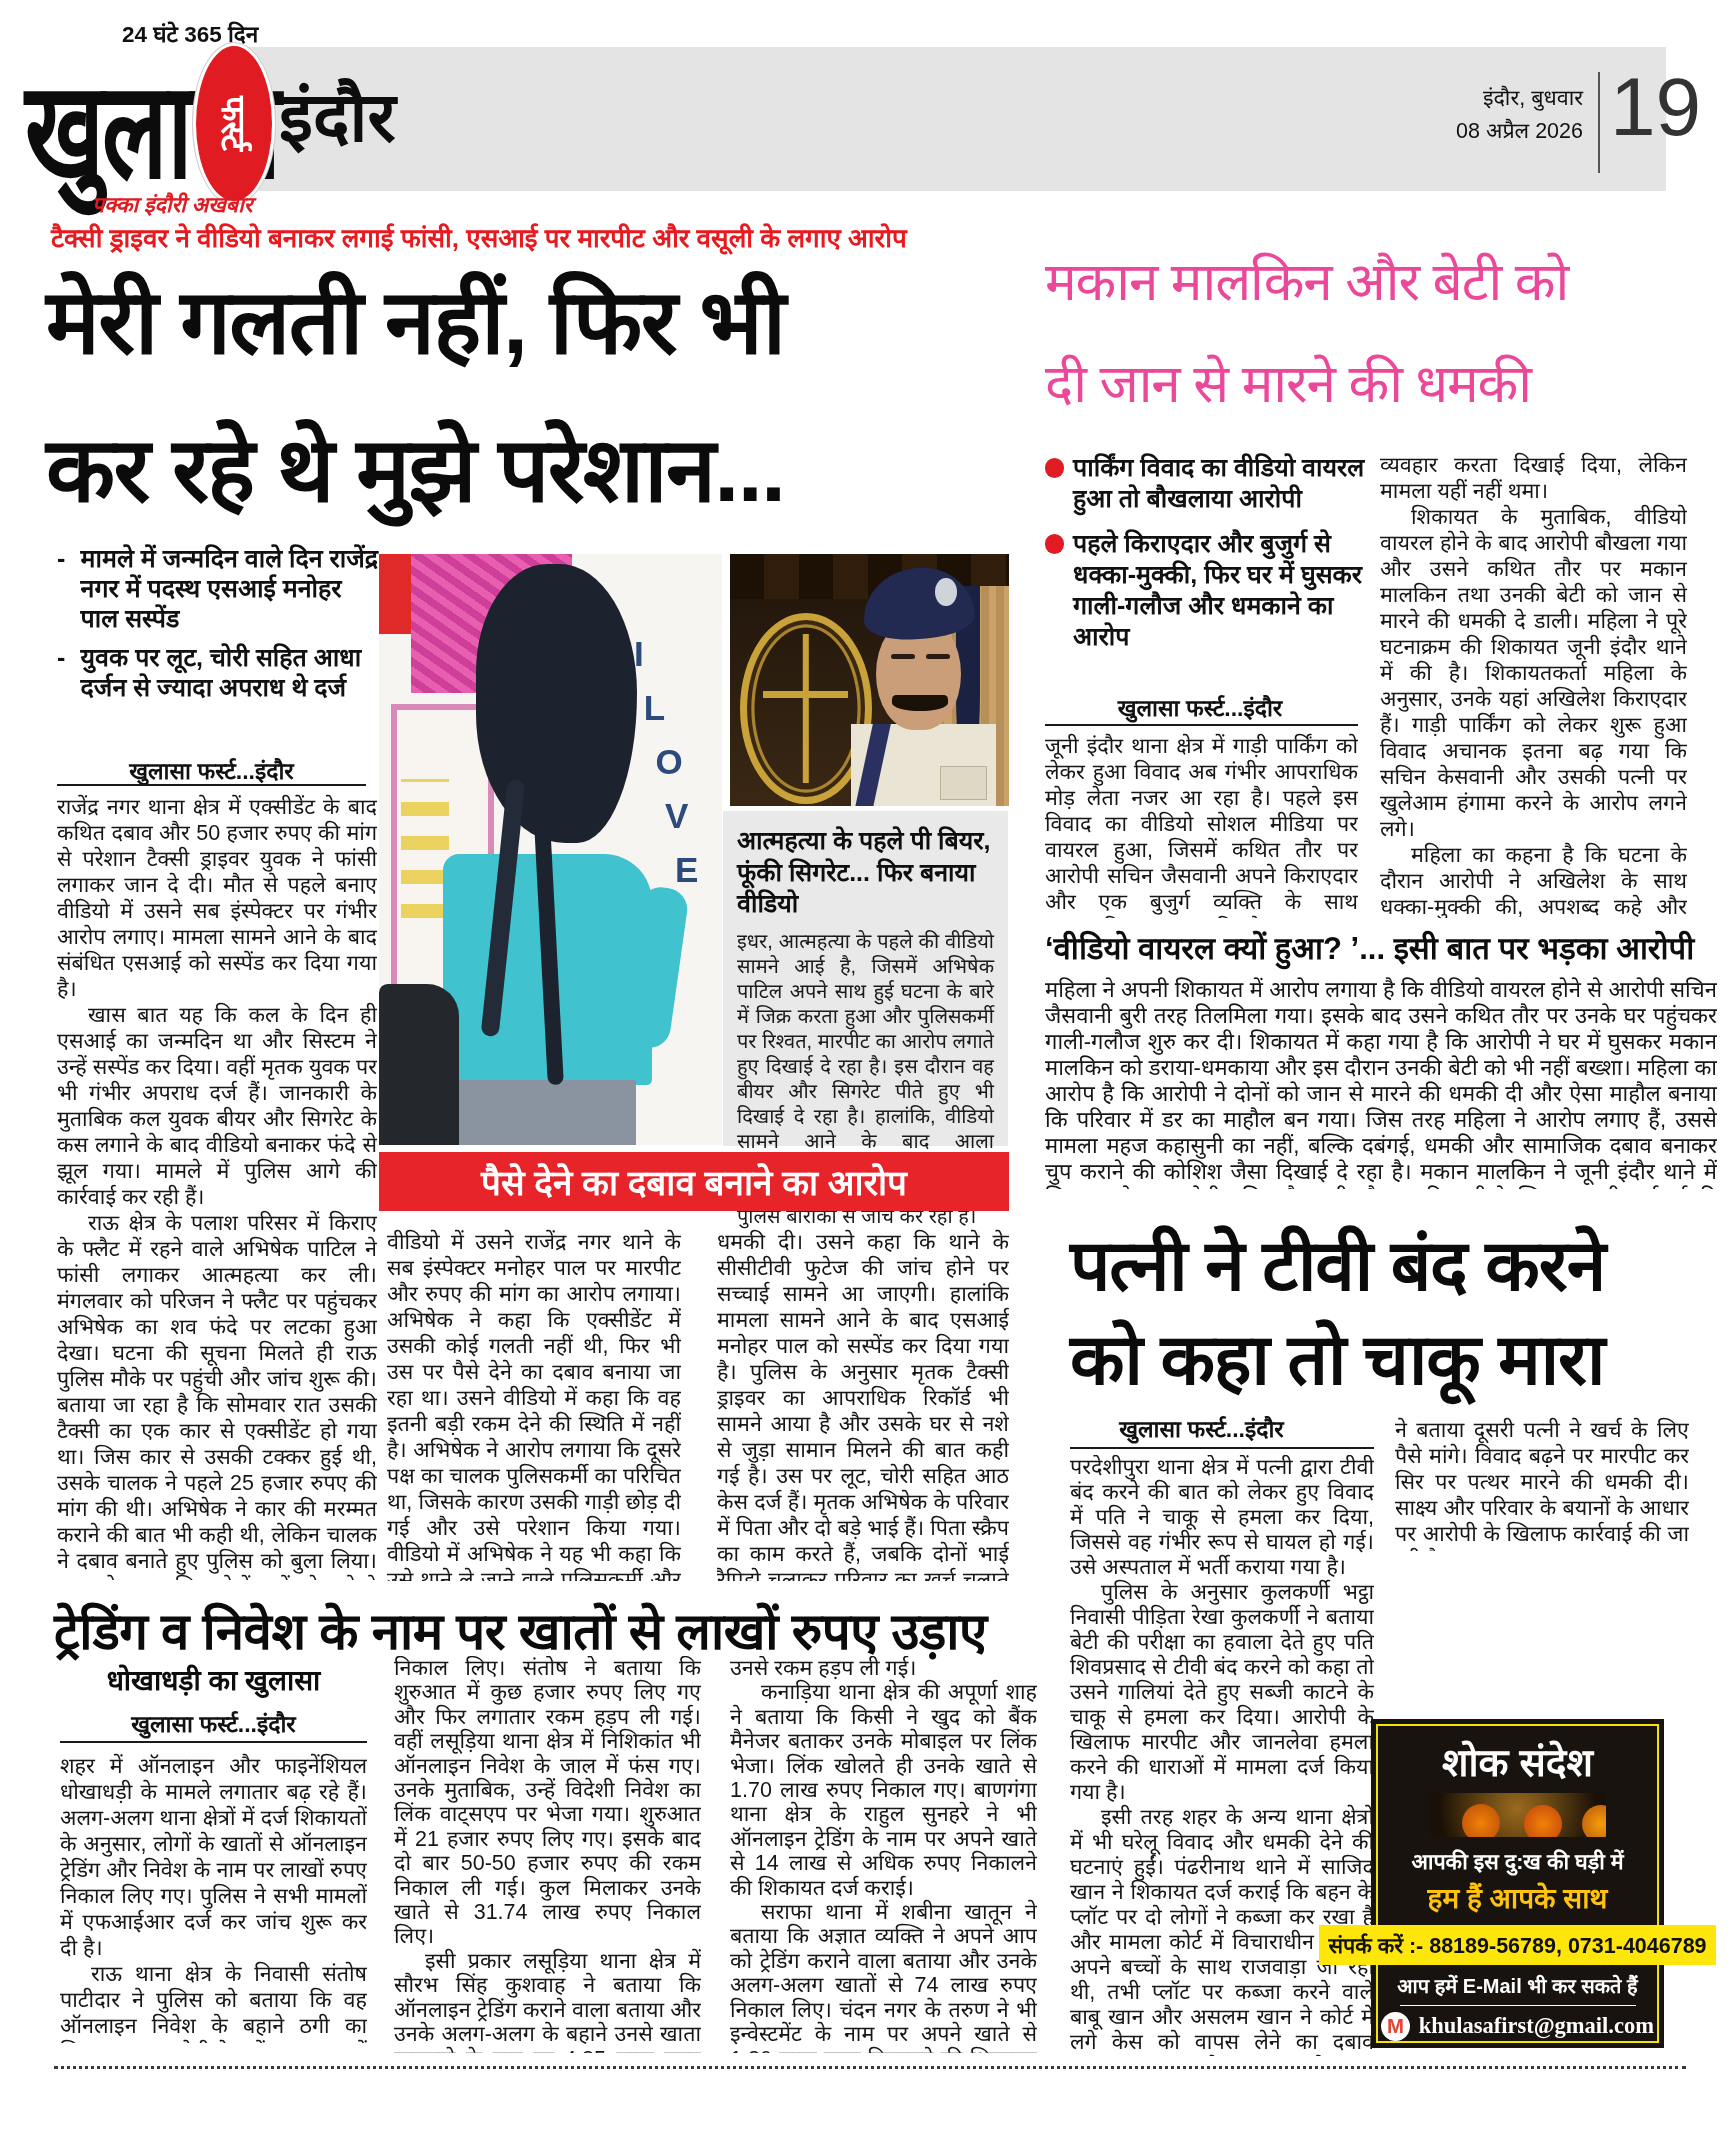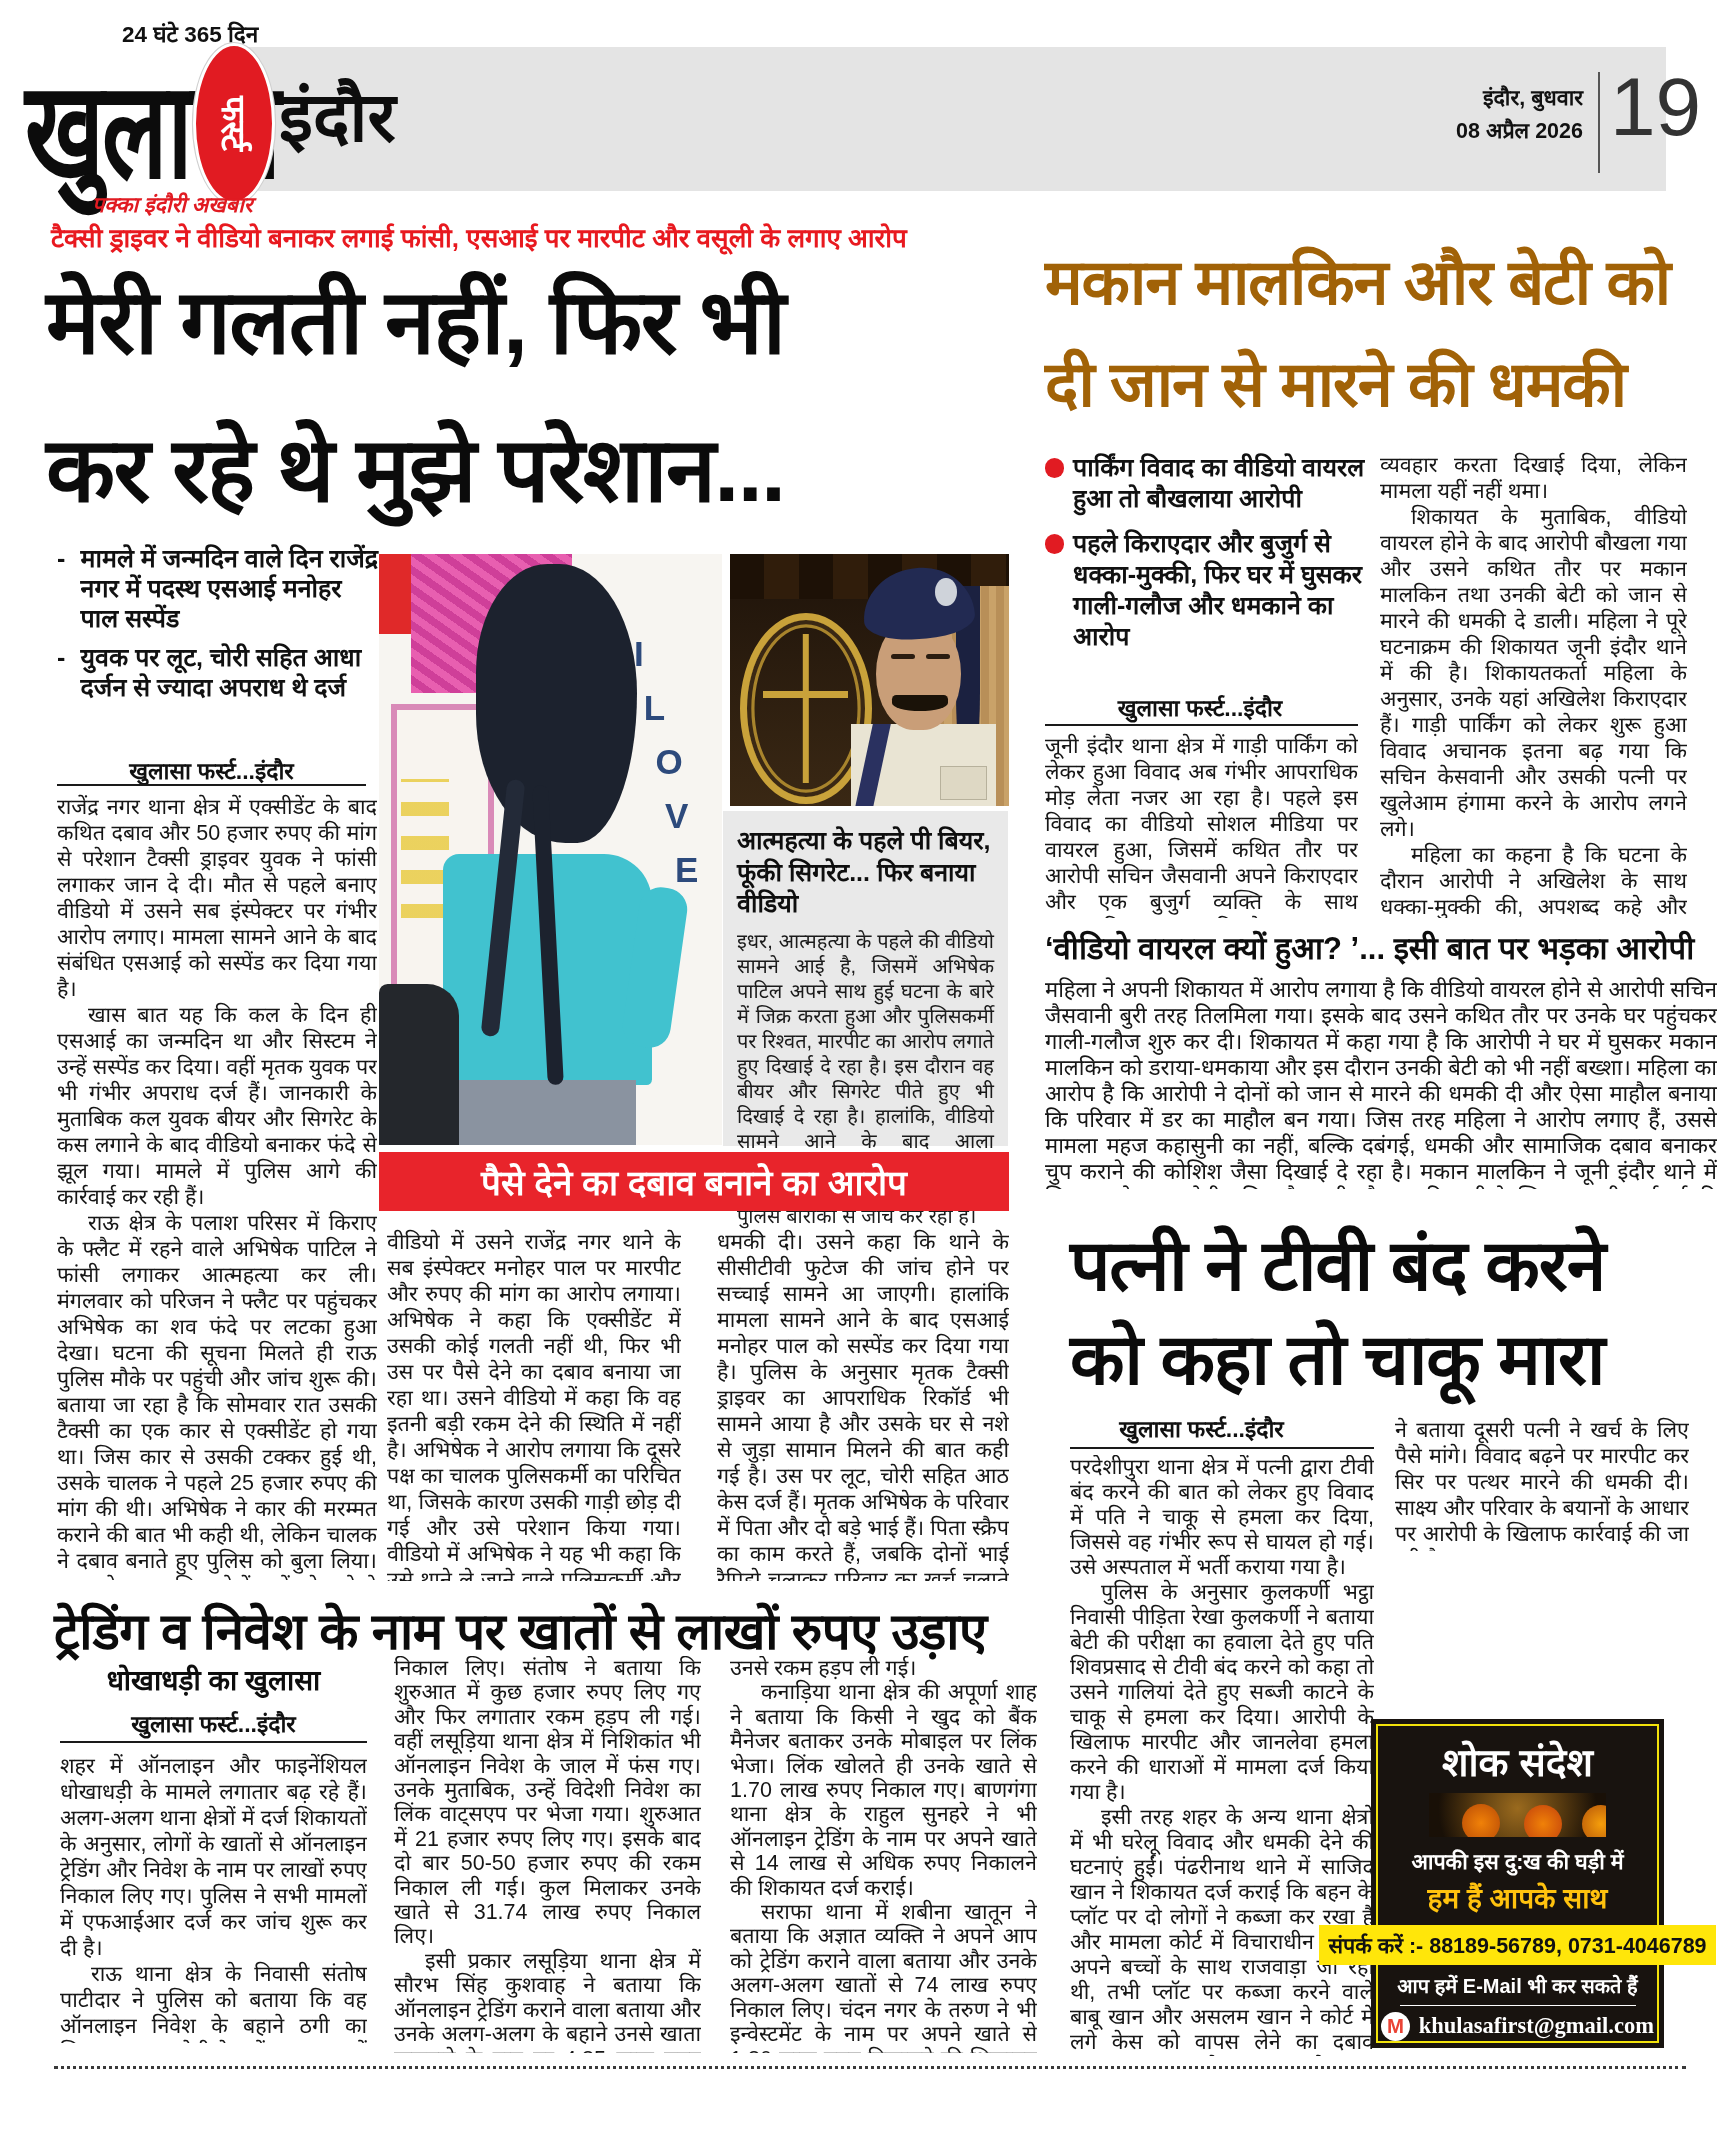--- a/index.html
+++ b/index.html
@@ -9,21 +9,21 @@
   
   .graybar{position:absolute;left:244px;top:47px;width:1422px;height:144px;background:#e4e4e4;}
   .tagline{position:absolute;left:122px;top:18px;font-size:22.5px;font-weight:bold;color:#111;white-space:nowrap;}
   .logo-main{position:absolute;left:25px;top:34px;font-size:105px;font-weight:900;color:#0c0c0c;
              transform:scale(.92,1.28);transform-origin:left top;white-space:nowrap;letter-spacing:-2.1px;}
   .logo-slogan{position:absolute;left:92px;top:189px;font-size:21.5px;font-weight:bold;font-style:italic;color:#e11b22;white-space:nowrap;}
   .logo-badge{position:absolute;left:193px;top:43px;width:76px;height:155px;background:#e11b22;border:3.8px solid #fff;
               border-radius:50%;box-shadow:0 0 0 1.1px #cfcfcf;display:flex;align-items:center;justify-content:center;}
   .logo-badge span{color:#fff;font-weight:bold;font-size:33px;transform:rotate(90deg);white-space:nowrap;}
   .city{position:absolute;left:279px;top:67px;font-size:69px;font-weight:700;color:#0d0d0d;white-space:nowrap;}
-  .dateblock{position:absolute;left:1395px;top:82px;width:188px;text-align:right;font-size:21.5px;font-weight:bold;line-height:1.55;color:#111;}
+  .dateblock{position:absolute;left:1395px;top:82px;width:188px;text-align:right;font-size:21.5px;font-weight:normal;line-height:1.55;color:#111;}
   .pgdiv{position:absolute;left:1598px;top:72px;width:1.6px;height:101px;background:#555;}
   .pagenum{position:absolute;left:1610px;top:60px;font-size:82px;font-weight:400;color:#333;}
 
   
   .jtxt{font-size:21.5px;line-height:26px;text-align:justify;color:#161616;}
   .jtxt p{margin:0;}
   .jtxt p + p{text-indent:31px;}
   .lh48{line-height:26px;} .lh465{line-height:25px;} .lh455{line-height:24.4px;}
   .byline{font-weight:bold;font-size:23px;text-align:center;color:#111;}
   .rule{position:absolute;height:1.6px;background:#1a1a1a;}
@@ -83,22 +83,22 @@
                padding:14px 14px;box-sizing:border-box;}
   .cap-title{font-size:25px;font-weight:800;line-height:1.26;color:#0e0e0e;}
   .cap-body{margin-top:9.7px;font-size:20px;line-height:25px;text-align:justify;color:#1a1a1a;}
 
   .banner{position:absolute;left:379px;top:1152px;width:630px;height:59px;background:#e8242b;color:#fff;
           display:flex;align-items:center;justify-content:center;font-size:35px;font-weight:800;white-space:nowrap;}
   .b-col1{position:absolute;left:387px;top:1229px;width:294px;height:352px;overflow:hidden;}
   .b-col2{position:absolute;left:717px;top:1229px;width:292px;height:352px;overflow:hidden;}
 
   
-  .l-head{position:absolute;left:1045px;top:231px;width:673px;font-size:63px;line-height:102px;font-weight:700;
-          color:#a16207;letter-spacing:-1.1px;white-space:nowrap;}
+  .l-head{position:absolute;left:1045px;top:231px;width:673px;font-size:53px;line-height:102px;font-weight:400;
+          color:#ec4899;letter-spacing:-1.1px;white-space:nowrap;}
   .l-bullets{position:absolute;left:1045px;top:452px;width:322px;font-size:25px;font-weight:bold;line-height:31px;color:#111;}
   .l-bullets .bli{position:relative;padding-left:28px;margin-bottom:14px;}
   .l-bullets .bli::before{content:"";position:absolute;left:0;top:6.4px;width:19.3px;height:19.3px;border-radius:50%;background:#e11b22;}
   .l-byline{position:absolute;left:1066px;top:691px;width:268px;}
   .l-colA{position:absolute;left:1045px;top:733px;width:313px;height:185px;overflow:hidden;}
   .l-colB{position:absolute;left:1380px;top:452px;width:307px;height:466px;overflow:hidden;}
   .l-subhead{position:absolute;left:1045px;top:926px;width:673px;font-size:31px;font-weight:900;color:#0d0d0d;white-space:nowrap;}
   .l-subpara{position:absolute;left:1045px;top:977px;width:672px;height:212px;overflow:hidden;font-size:22px;}
 
   

